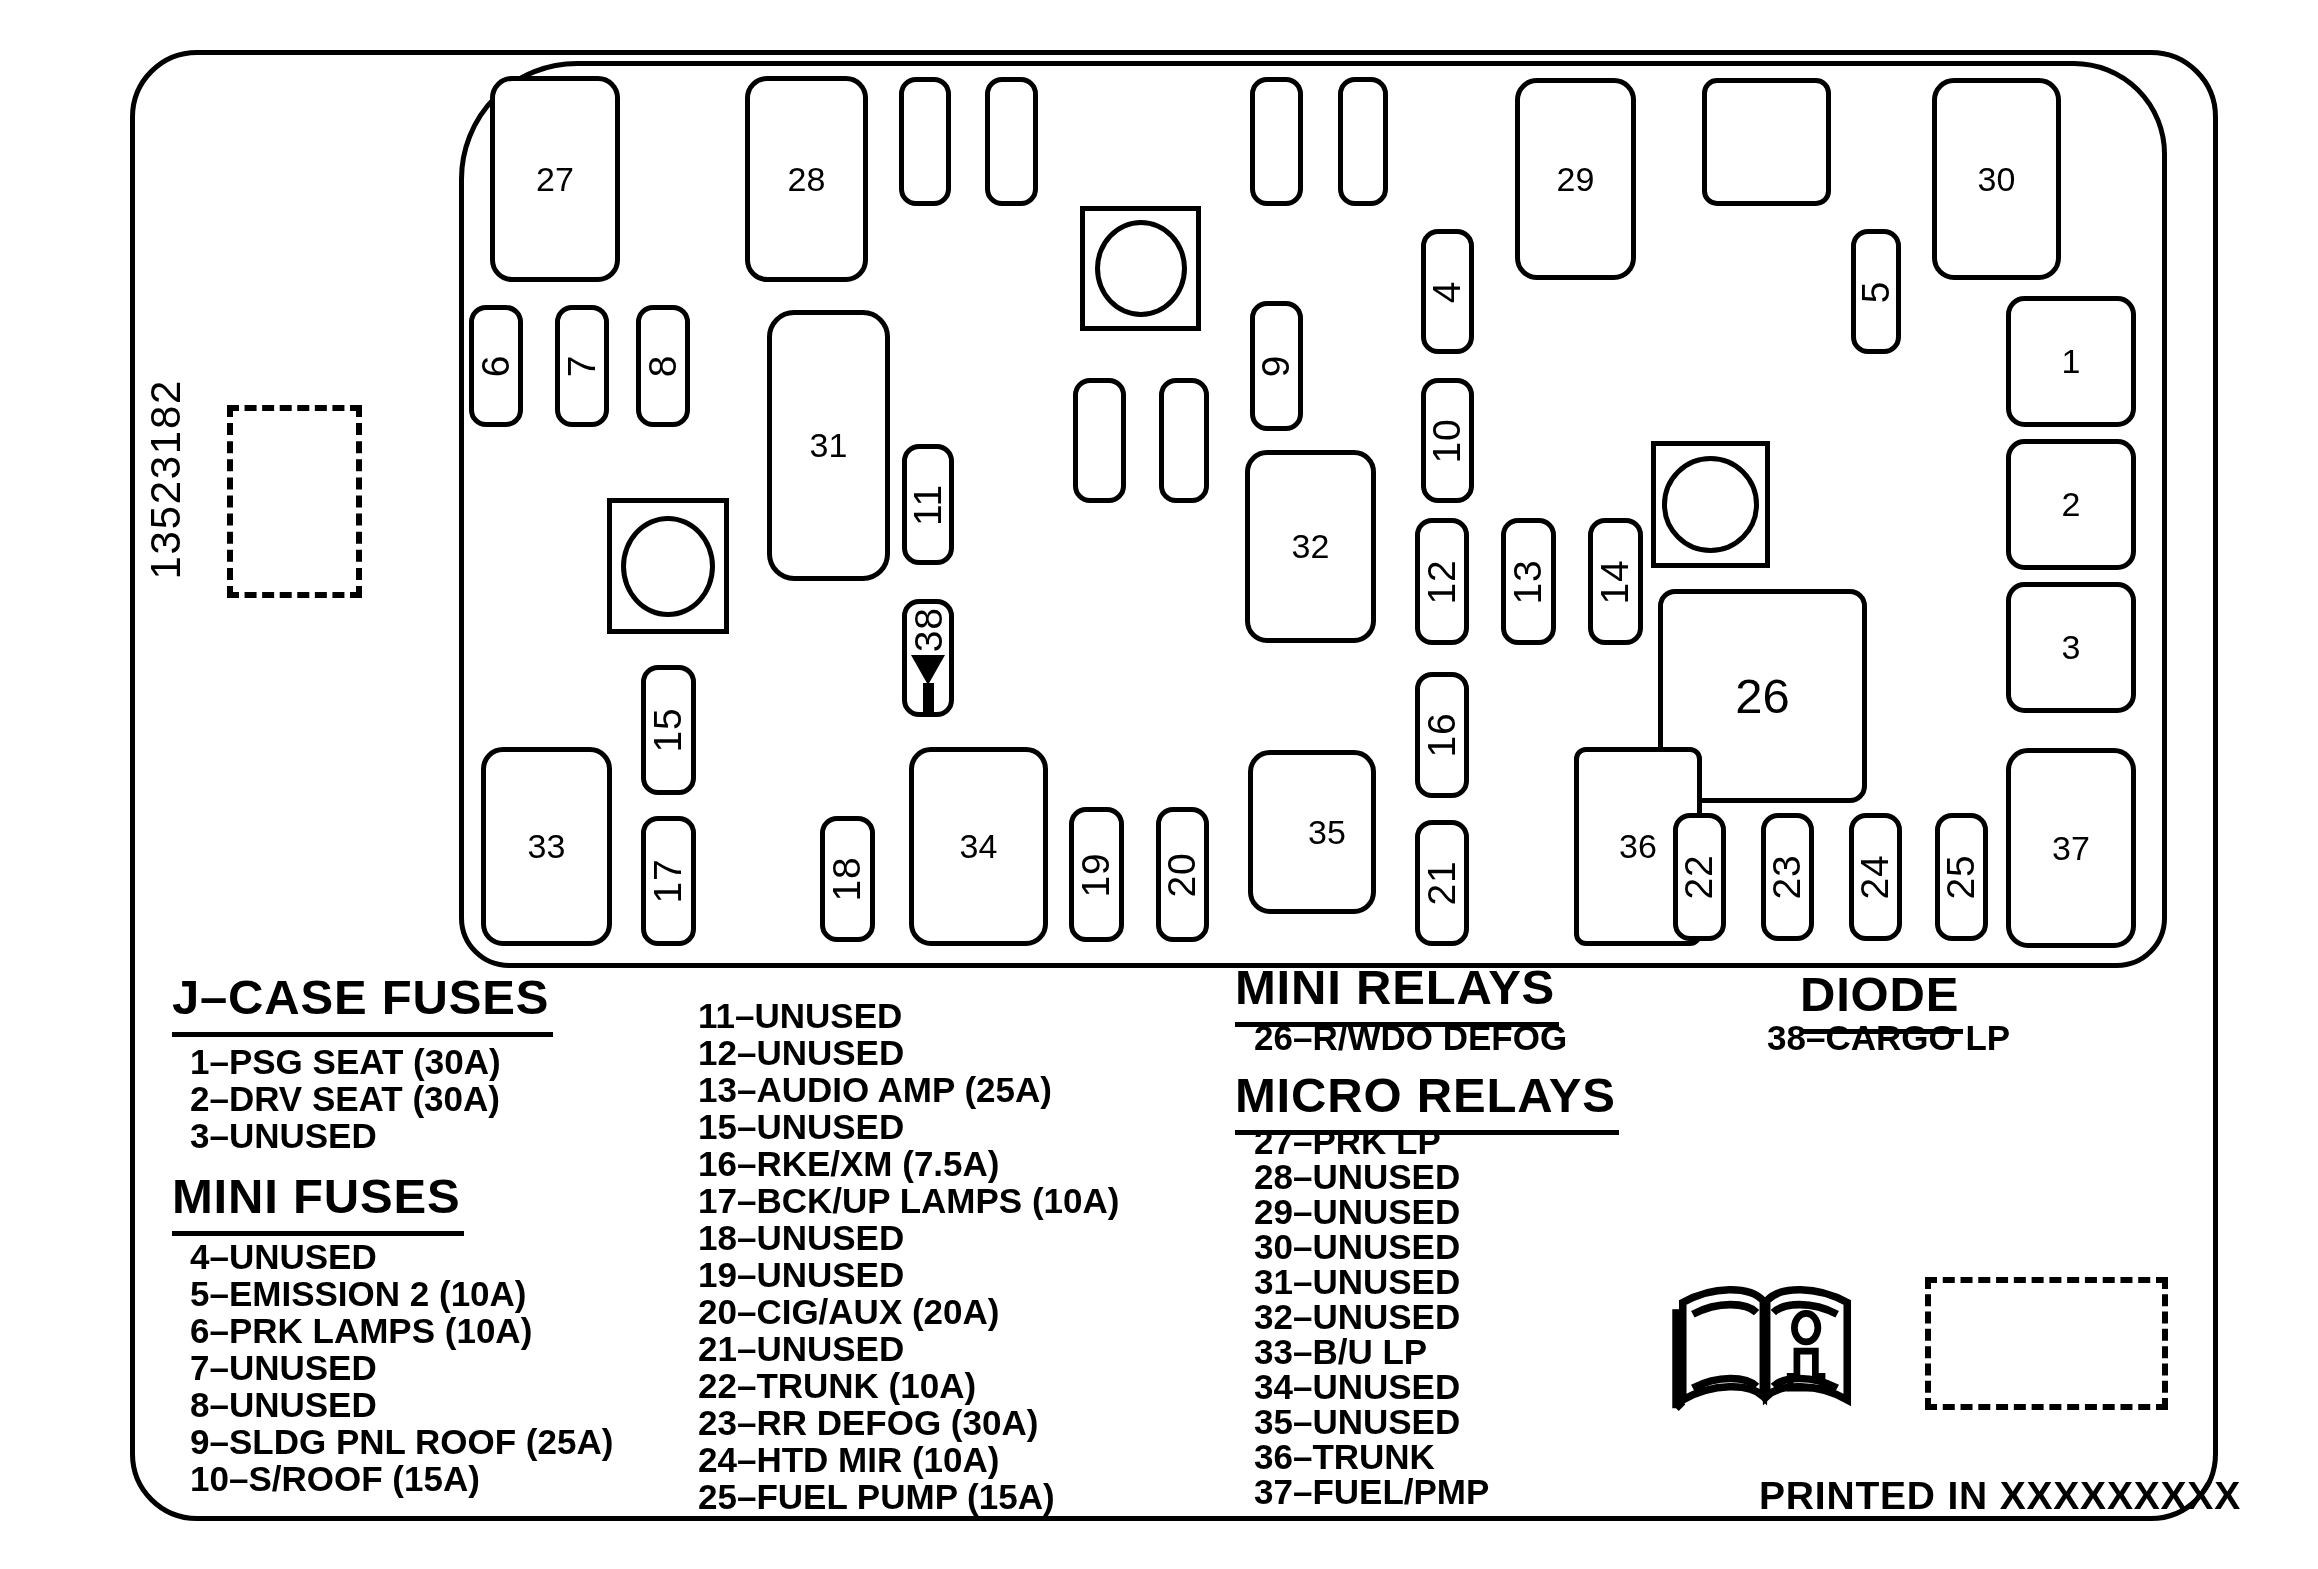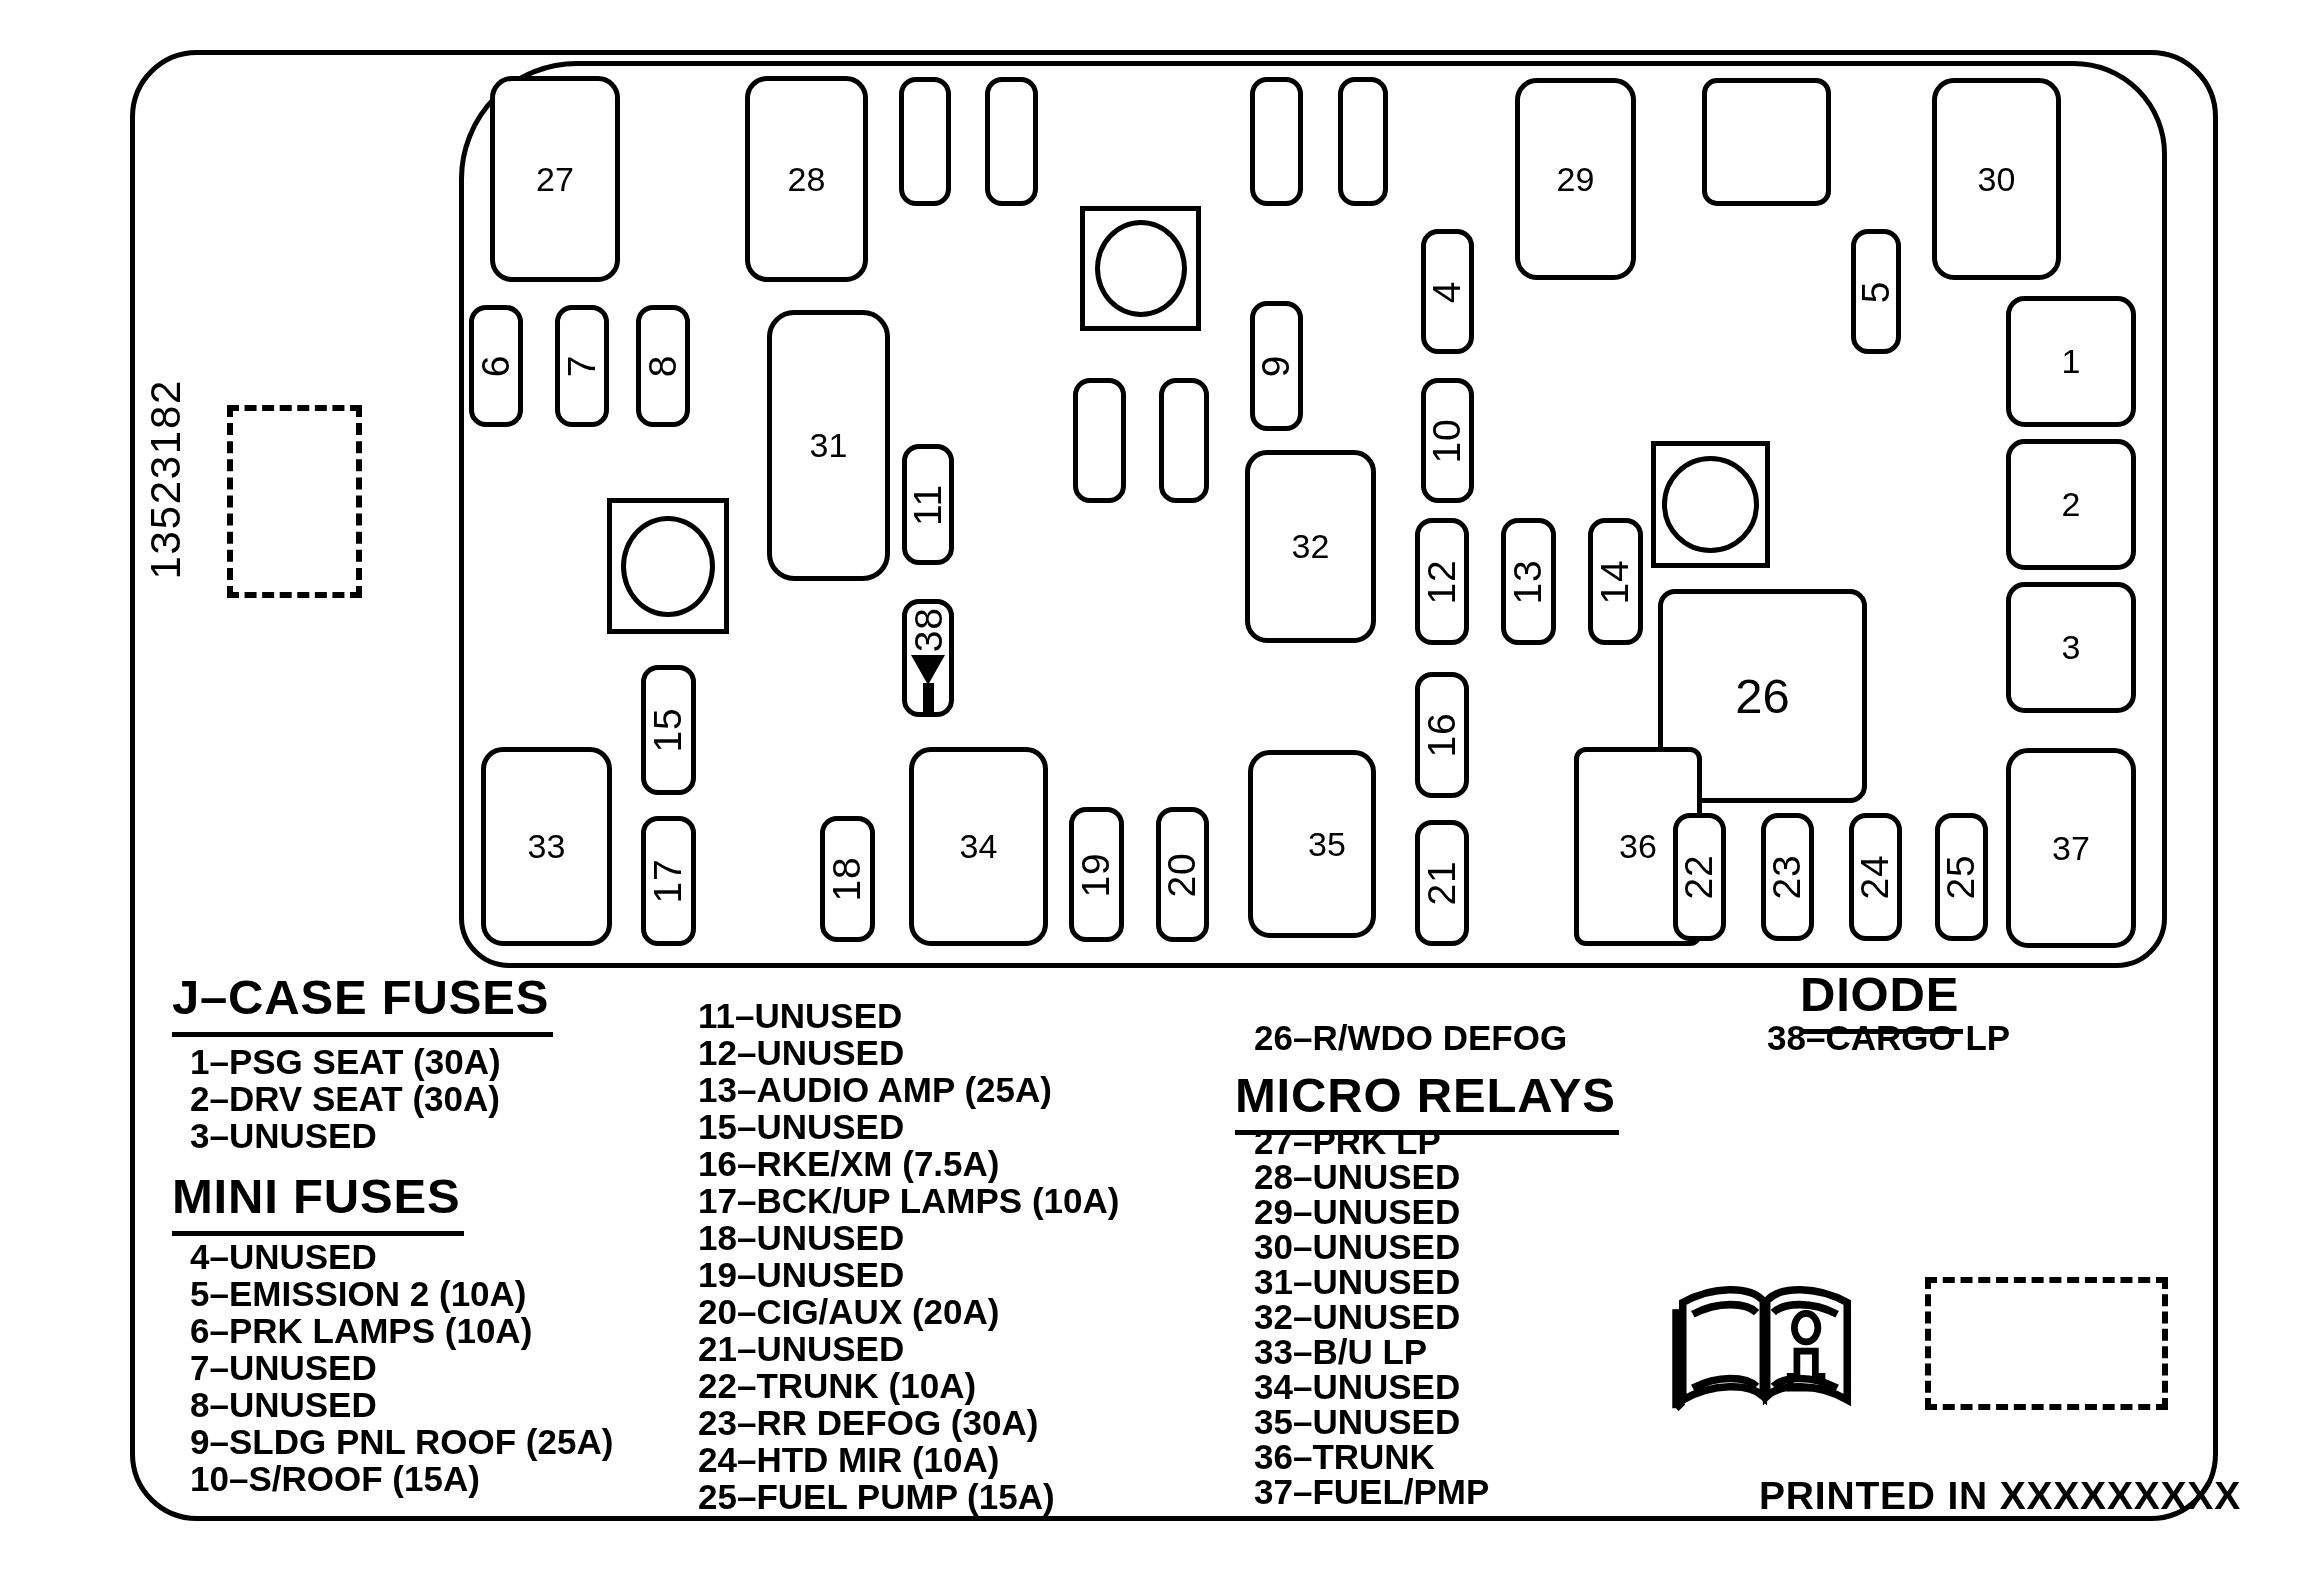--- a/index.html
+++ b/index.html
@@ -175,21 +175,21 @@
     <span>34</span>
     </div>
 
   <div class="abs pill" style="left:1069px;top:807px;width:55px;height:135px;">
     <span class="n">19</span>
     </div>
   <div class="abs pill" style="left:1156px;top:807px;width:53px;height:135px;">
     <span class="n">20</span>
     </div>
 
-  <div class="abs big" style="left:1248px;top:750px;width:128px;height:188px;padding-left:30px;">
+  <div class="abs big" style="left:1248px;top:750px;width:128px;height:164px;padding-left:30px;">
     <span>35</span>
     </div>
 
   <div class="abs pill" style="left:1415px;top:820px;width:54px;height:126px;">
     <span class="n">21</span>
     </div>
 
   <div class="abs big" style="left:1574px;top:747px;width:128px;height:199px;border-radius:12px;">
     <span>36</span>
     </div>
@@ -241,20 +241,22 @@
       <div class="item">18–UNUSED</div>
       <div class="item">19–UNUSED</div>
       <div class="item">20–CIG/AUX (20A)</div>
       <div class="item">21–UNUSED</div>
       <div class="item">22–TRUNK (10A)</div>
       <div class="item">23–RR DEFOG (30A)</div>
       <div class="item">24–HTD MIR (10A)</div>
       <div class="item">25–FUEL PUMP (15A)</div>
     </div>
 
+  <div class="abs" style="left:1235px;top:959px;">
+    <span class="h">MINI RELAYS</span></div>
   <div class="abs lh42" style="left:1254px;top:1020px;">
     <div class="item">26–R/WDO DEFOG</div>
     </div>
 
   <div class="abs" style="left:1235px;top:1067px;">
     <span class="h">MICRO RELAYS</span></div>
   <div class="abs lh42" style="left:1254px;top:1124px;">
     <div class="item">27–PRK LP</div>
       <div class="item">28–UNUSED</div>
       <div class="item">29–UNUSED</div>

